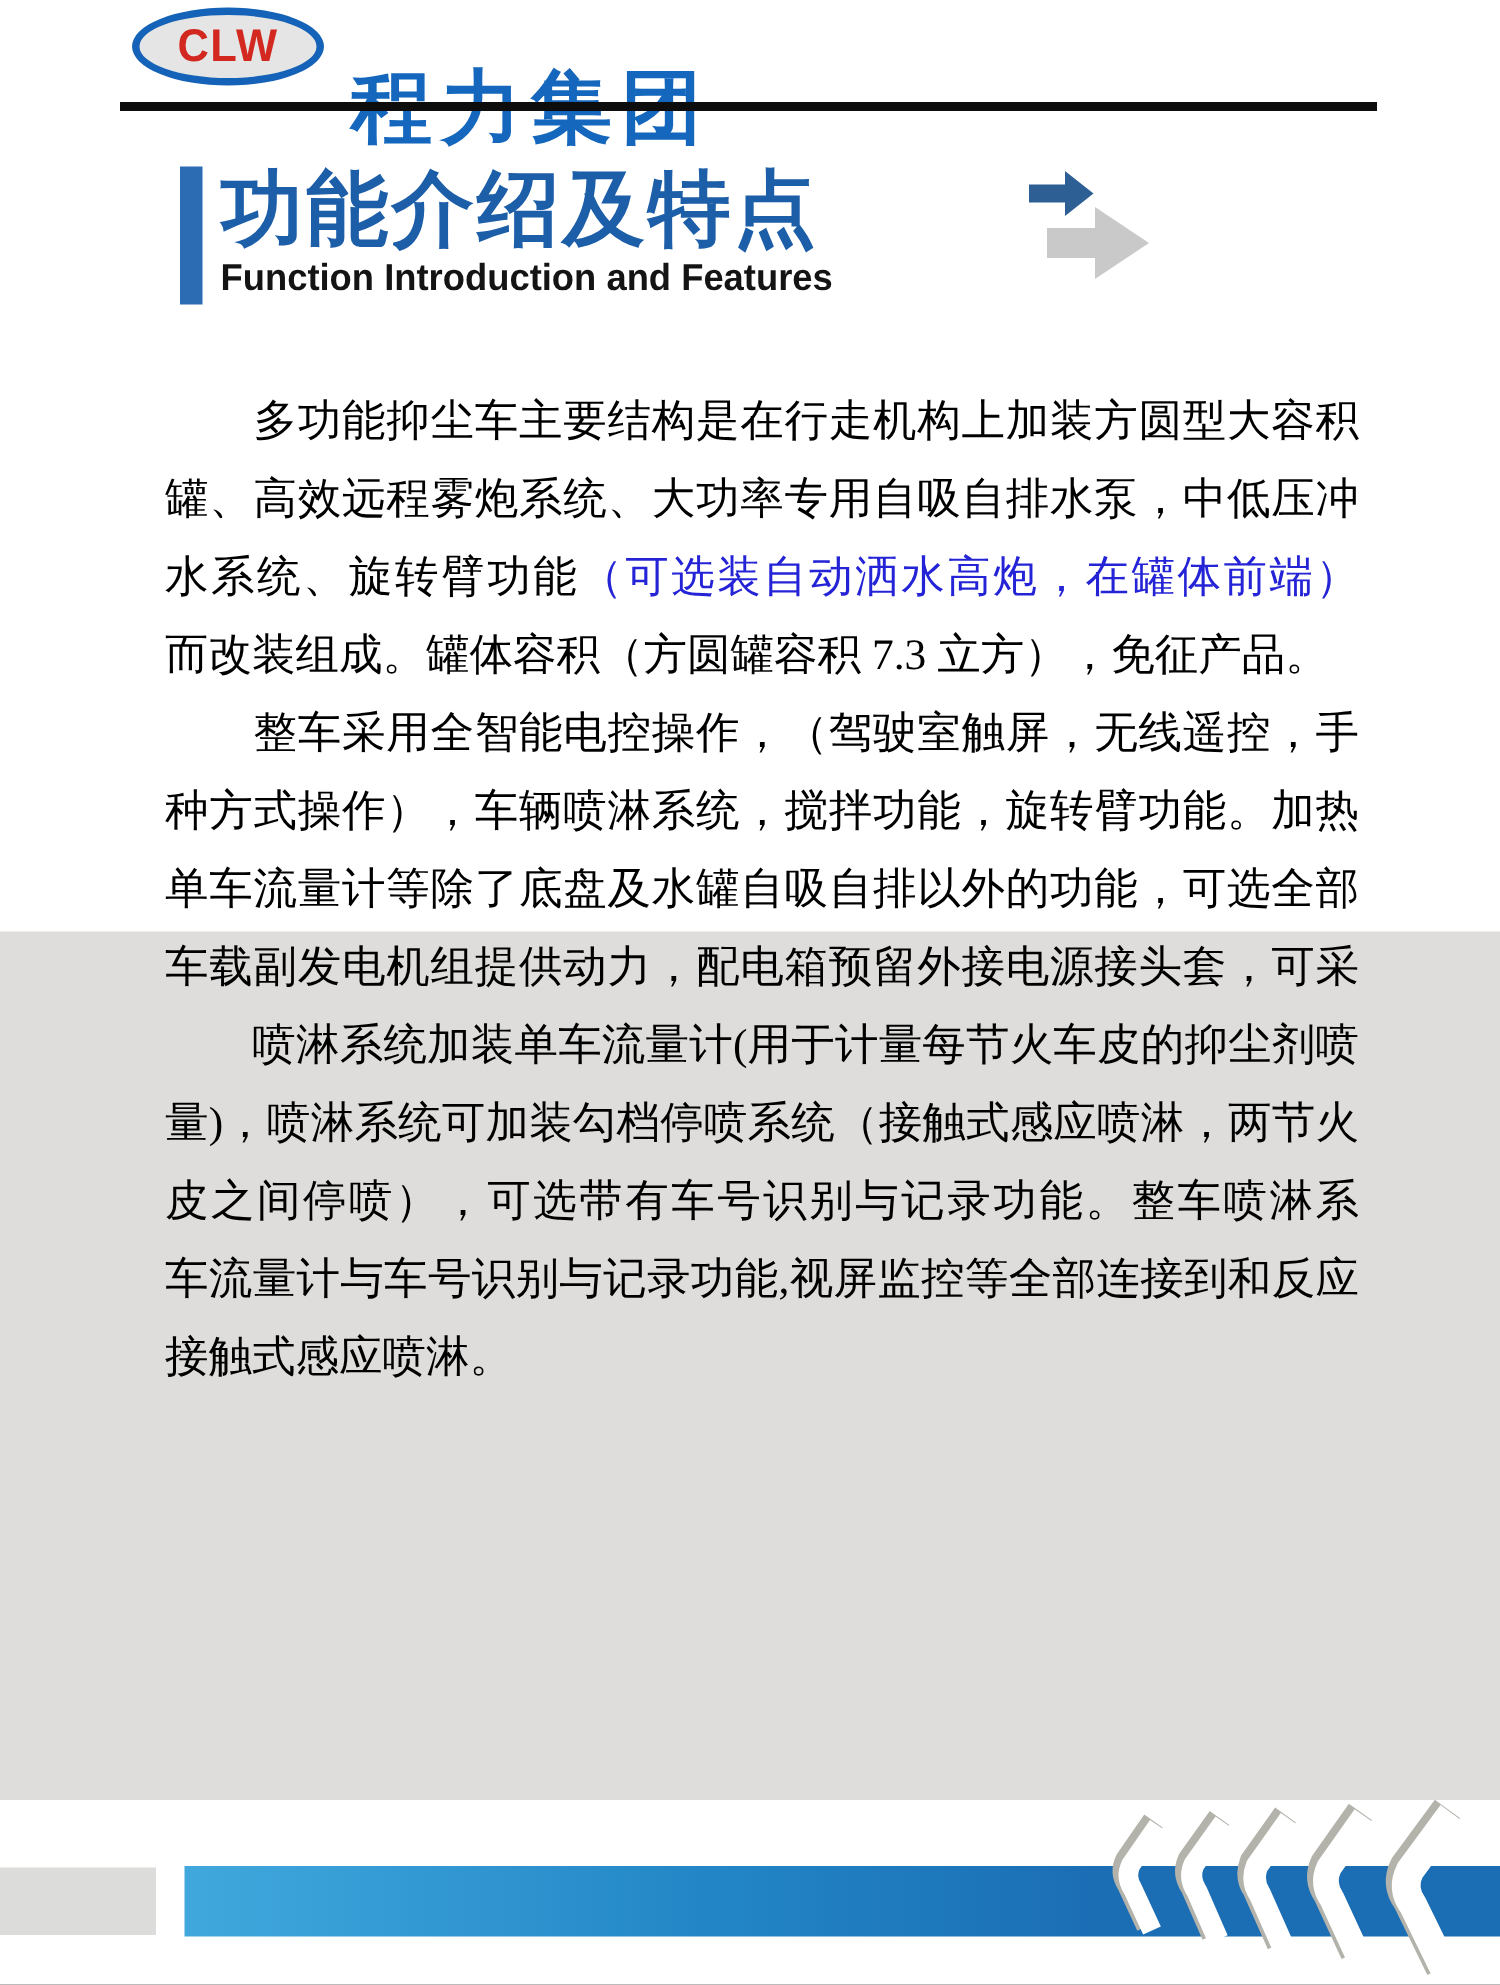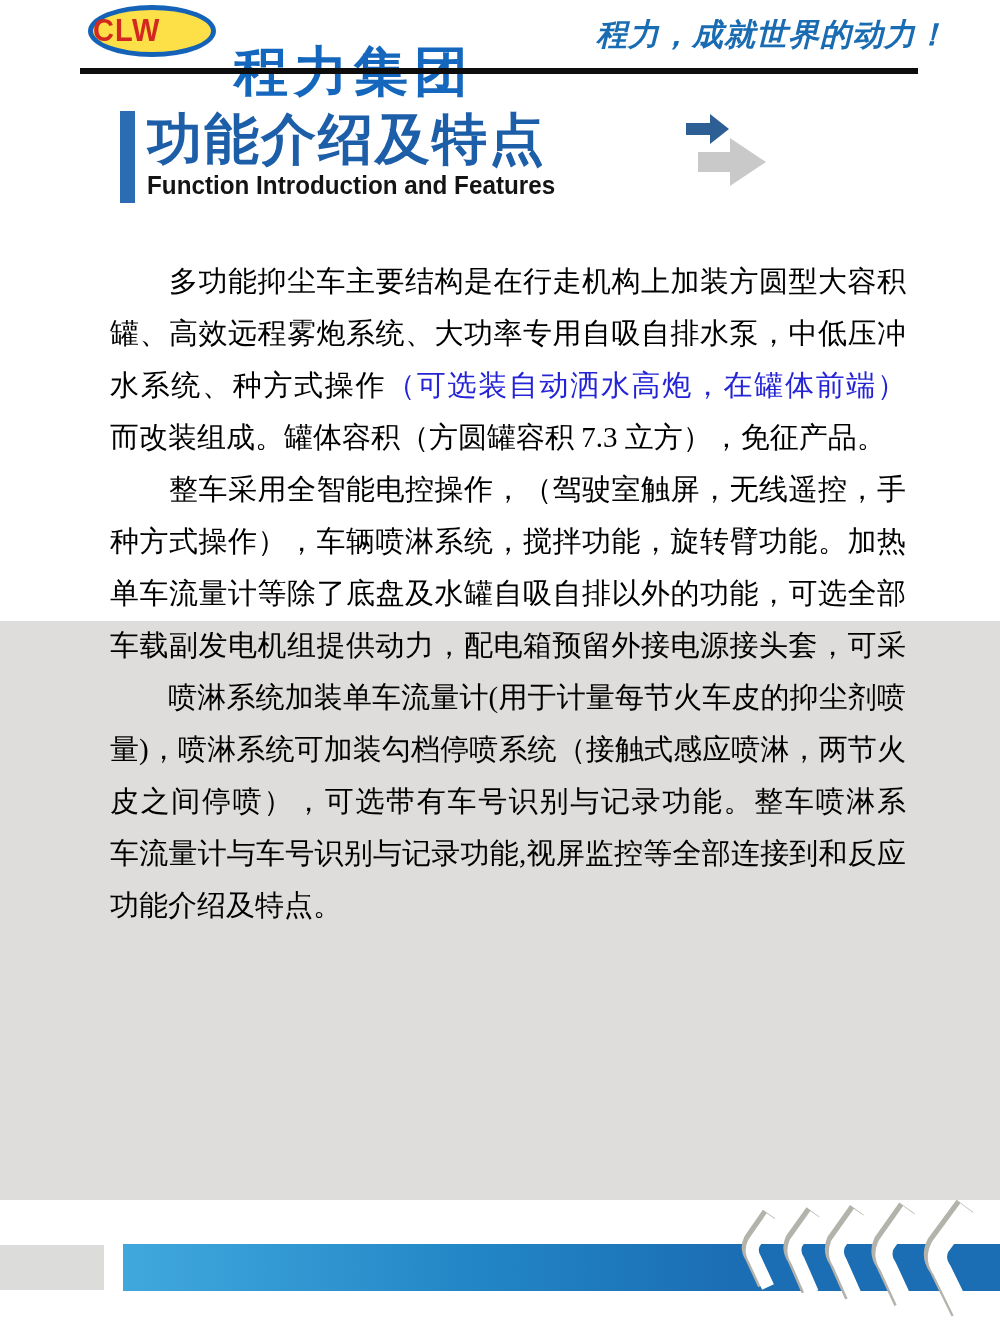--- a/index.html
+++ b/index.html
@@ -5,21 +5,21 @@
   html,body{margin:0;padding:0;background:#888;}
   .page{
     position:relative;width:1000px;height:1323px;margin:0 auto;
     background:var(--page-bg);overflow:hidden;
     font-family:"Liberation Sans","DejaVu Sans",sans-serif;
   }
   
   .logo-ellipse{
     position:absolute;left:88px;top:5px;width:118px;height:42px;
     border:5px solid var(--logo-blue);border-radius:50%;
-    display:flex;align-items:center;background:#fde047;
+    display:flex;align-items:center;justify-content:center;background:#e5e5e5;
   }
   .logo-ellipse .clw{
     font-weight:900;font-size:29px;color:var(--clw-red);
     letter-spacing:1px;font-style:normal;transform:scaleY(1.05);
   }
   .company-name{
     position:absolute;left:234px;top:4px;
     font-size:54px;font-weight:800;color:var(--company-blue);
     letter-spacing:6px;white-space:nowrap;margin-top:32px;
   }
@@ -78,47 +78,46 @@
 </style>
 </head>
 <body>
 
 <div class="page">
 
   <div class="logo-ellipse">
     <span class="clw">CLW</span>
   </div>
   <div class="company-name">程力集团</div>
-  <div class="slogan">程力，成就世界的动力！</div>
   <div class="header-rule"></div>
 
   <div class="title-bar"></div>
   <div class="page-title">功能介绍及特点</div>
   <div class="page-subtitle">Function Introduction and Features</div>
   <svg class="title-arrows" width="100" height="95" viewBox="0 0 100 95">
     <path d="M20 52 H52 V38 L88 62 L52 86 V72 H20 Z" fill="var(--arrow-gray)"></path>
     <path d="M8 23 H32 V14 L51 29 L32 44 V35 H8 Z" fill="var(--arrow-blue)"></path>
   </svg>
 
   <div class="gray-band"></div>
 
   <div class="body-text">
       <div class="line j"><span>　　多功能抑尘车主要结构是在行走机构上加装方圆型大容积水</span></div>
       <div class="line j"><span>罐、高效远程雾炮系统、大功率专用自吸自排水泵，中低压冲洗洒</span></div>
-      <div class="line j"><span>水系统、种方式操作</span><span class="hl">（可选装自动洒水高炮，在罐体前端）</span></div>
+      <div class="line j"><span>水系统、旋转臂功能</span><span class="hl">（可选装自动洒水高炮，在罐体前端）</span></div>
       <div class="line"><span>而改装组成。罐体容积（方圆罐容积 7.3 立方），免征产品。</span></div>
       <div class="line j"><span>　　整车采用全智能电控操作，（驾驶室触屏，无线遥控，手动三</span></div>
       <div class="line j"><span>种方式操作），车辆喷淋系统，搅拌功能，旋转臂功能。加热功能</span></div>
       <div class="line j"><span>单车流量计等除了底盘及水罐自吸自排以外的功能，可选全部采用</span></div>
       <div class="line j"><span>车载副发电机组提供动力，配电箱预留外接电源接头套，可采用市</span></div>
       <div class="line j"><span>　　喷淋系统加装单车流量计(用于计量每节火车皮的抑尘剂喷洒</span></div>
       <div class="line j"><span>量)，喷淋系统可加装勾档停喷系统（接触式感应喷淋，两节火车</span></div>
       <div class="line j"><span>皮之间停喷），可选带有车号识别与记录功能。整车喷淋系统，单</span></div>
       <div class="line j"><span>车流量计与车号识别与记录功能,视屏监控等全部连接到和反应到</span></div>
-      <div class="line"><span>功能介绍及特点。</span></div>
+      <div class="line"><span>接触式感应喷淋。</span></div>
     </div>
 
   <div class="footer-gray-block"></div>
   <div class="footer-blue-bar"></div>
   <svg class="footer-ribbons" width="265" height="118" viewBox="0 0 265 118">
     <g fill="none" stroke-linejoin="round" stroke-linecap="butt">
       <path d="M42 14 L24 40 Q20 48 25 56 L38 84" transform="translate(-3,-3)" stroke="var(--ribbon-edge)" stroke-width="15"></path>
       <path d="M42 14 L24 40 Q20 48 25 56 L38 84" stroke="var(--ribbon-white)" stroke-width="13"></path>
       <path d="M86 12 L66 40 Q62 49 68 58 L82 90" transform="translate(-3,-3)" stroke="var(--ribbon-edge)" stroke-width="16"></path>
       <path d="M86 12 L66 40 Q62 49 68 58 L82 90" stroke="var(--ribbon-white)" stroke-width="14"></path>

